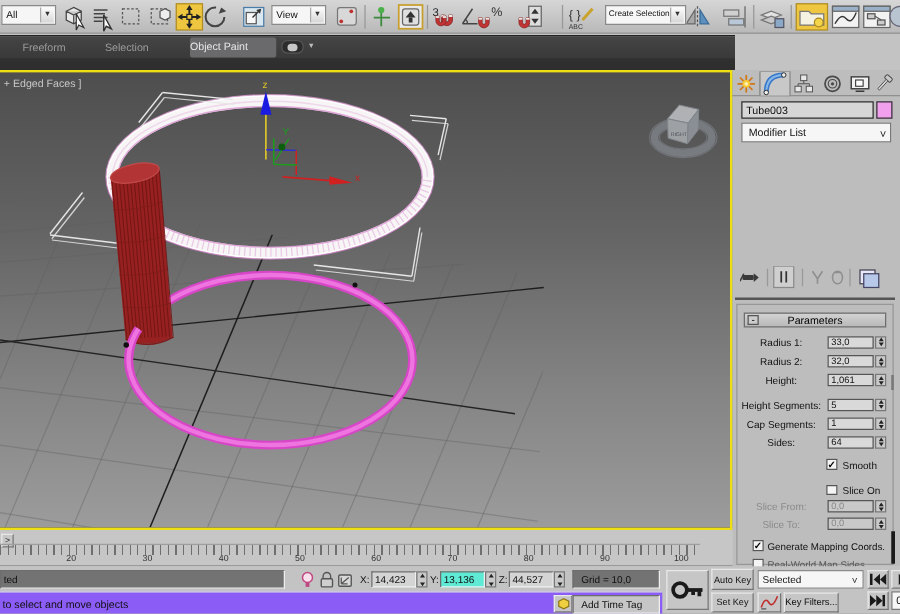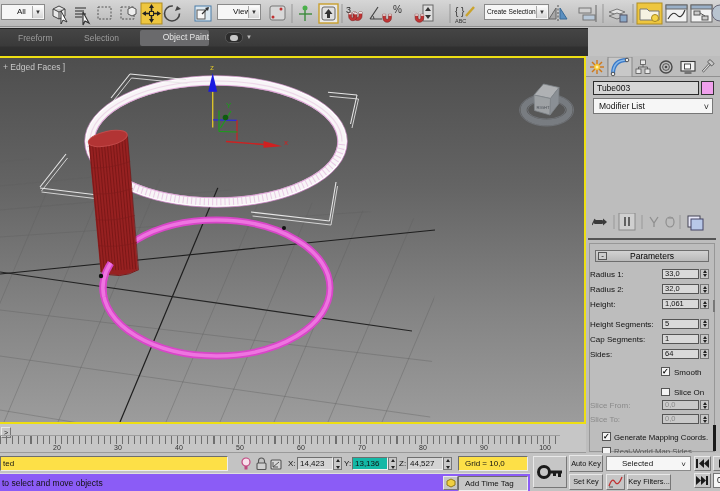--- a/index.html
+++ b/index.html
@@ -1,24 +1,24 @@
 <!DOCTYPE html>
 <html><head><meta charset="utf-8"><style>
 *{margin:0;padding:0;box-sizing:border-box;font-family:"Liberation Sans",sans-serif}
 body{width:720px;height:491px;overflow:hidden;position:relative;background:#c3c3c3}
 .abs{position:absolute}
-.combo{position:absolute;background:#f6f6f6;border:1px solid #8a8a8a;font-size:8px;color:#111;line-height:14px;padding-left:15px;white-space:nowrap;overflow:hidden}
+.combo{position:absolute;background:#f6f6f6;border:1px solid #8a8a8a;font-size:8px;color:#111;line-height:14px;padding-left:3px;white-space:nowrap;overflow:hidden}
 .combo .arr{position:absolute;right:1px;top:1px;bottom:1px;width:11px;background:linear-gradient(#fdfdfd,#d6d6d6);border-left:1px solid #aaa;color:#333;font-size:6px;text-align:center;line-height:12px}
-.sunk{position:absolute;background:#fde047;border:1px solid #888;border-top-color:#6e6e6e;border-left-color:#6e6e6e;border-bottom-color:#eee;border-right-color:#eee;font-size:8px;color:#111}
+.sunk{position:absolute;background:#737373;border:1px solid #888;border-top-color:#6e6e6e;border-left-color:#6e6e6e;border-bottom-color:#eee;border-right-color:#eee;font-size:8px;color:#111}
 .btn3{position:absolute;background:#c6c6c6;border:1px solid #999;border-top-color:#e8e8e8;border-left-color:#e8e8e8;border-bottom-color:#777;border-right-color:#777;font-size:8px;color:#111;text-align:center}
 .pfield{position:absolute;width:37px;height:10px;background:#d9d9d9;border:1px solid #555;font-size:7.5px;color:#111;line-height:8px;padding-left:2px}
 .spin{position:absolute;width:9px;height:10px;background:#c9c9c9;border:1px solid #777;font-size:0}
 .spin:before{content:"";position:absolute;left:1.5px;top:0.5px;border-left:2.5px solid transparent;border-right:2.5px solid transparent;border-bottom:3px solid #222}
 .spin:after{content:"";position:absolute;left:1.5px;bottom:0.5px;border-left:2.5px solid transparent;border-right:2.5px solid transparent;border-top:3px solid #222}
-.plabel{position:absolute;font-size:8px;color:#111;text-align:left;width:70px}
+.plabel{position:absolute;font-size:8px;color:#111;text-align:center;width:70px}
 .plabel.dis{color:#8a8a8a}
 .chk{position:absolute;width:8.5px;height:8.5px;background:#f4f4f4;border:1px solid #555;font-size:8px;line-height:8px;color:#000;font-weight:bold;text-align:center}
 .clabel{position:absolute;font-size:8px;color:#111}
 </style></head><body>
 
 <div class="abs" style="left:0;top:0;width:720px;height:27px;background:linear-gradient(#d6d6d6,#b9b9b9);border-bottom:1px solid #8f8f8f">
   <div class="combo" style="left:1px;top:4px;width:44px;height:16px;line-height:14px">All<span class="arr">▼</span></div>
 
   <svg class="abs" style="left:0;top:0" width="720" height="27" viewBox="0 0 720 27">
 
@@ -137,21 +137,21 @@
 
     <circle cx="720" cy="13" r="8" fill="#b8c4d0" stroke="#667"></circle>
   </svg>
   <div class="combo" style="left:217px;top:4px;width:44px;height:16px">View<span class="arr">▼</span></div>
   <div class="combo" style="left:484px;top:4px;width:65px;height:16px;font-size:6.6px;padding-left:2px">Create Selection Se<span class="arr">▼</span></div>
 </div>
 
 <div class="abs" style="left:0;top:28px;width:588px;height:28px;background:linear-gradient(#454545 0px,#3a3a3a 17px,#303030 18px,#2d2d2d 28px);border-top:1px solid #222">
   <div class="abs" style="left:18px;top:4px;font-size:8.5px;color:#9c9c9c">Freeform</div>
   <div class="abs" style="left:84px;top:4px;font-size:8.5px;color:#9c9c9c">Selection</div>
-  <div class="abs" style="left:140px;top:1px;width:69px;height:16px;background:#6a6a6c;border-radius:2px;text-align:right;font-size:8.5px;color:#e6e6e6;line-height:15px">Object Paint</div>
+  <div class="abs" style="left:152px;top:1px;width:69px;height:16px;background:#6a6a6c;border-radius:2px;text-align:left;font-size:8.5px;color:#e6e6e6;line-height:15px">Object Paint</div>
   <div class="abs" style="left:225px;top:3px;width:18px;height:11px;background:#2c2c2c;border-radius:5px;border:1px solid #555"></div>
   <div class="abs" style="left:230px;top:5.5px;width:8px;height:6px;background:#c8c8c8;border-radius:3px"></div>
   <div class="abs" style="left:246px;top:5px;font-size:6px;color:#bbb">▼</div>
 </div>
 
 <div class="abs" style="left:0;top:56px;width:586px;height:368px;border-top:2px solid #eedf12;border-bottom:2px solid #eedf12;border-right:2px solid #eedf12;background:#4e4e4e">
 <svg width="584" height="364" viewBox="0 0 584 364" style="position:absolute;left:0;top:0">
 <defs>
 <clipPath id="gclip">
           <polygon points="0,96 437,164 430,364 0,364"></polygon>
@@ -410,21 +410,21 @@
     <rect x="6.5" y="10" width="3" height="3.5" fill="#c04880"></rect>
     <rect x="19" y="7" width="9" height="6.5" rx="1" fill="#cfcfcf" stroke="#555" stroke-width="1.1"></rect>
     <path d="M20.5 7 v-2 a3 3 0 0 1 6 0 v2" fill="none" stroke="#555" stroke-width="1.1"></path>
     <rect x="33" y="4" width="10" height="9" rx="1" fill="#d8d8d8" stroke="#555" stroke-width="1.1"></rect>
     <path d="M35 11 l6 -5 M35 6 l0 5 M35 11 l5 0" stroke="#555" stroke-width="1" fill="none"></path>
   </svg>
   <div class="abs" style="left:288px;top:6px;font-size:8px;color:#111">X:</div>
   <div class="sunk" style="left:297px;top:4px;width:36px;height:13px;line-height:11px;padding-left:2px;background:#d4d4d4">14,423</div>
   <div class="spin" style="left:333px;top:4px;height:13px"></div>
   <div class="abs" style="left:344px;top:6px;font-size:8px;color:#111">Y:</div>
-  <div class="sunk" style="left:352px;top:4px;width:36px;height:13px;line-height:11px;padding-left:2px;background:#14b8a6">13,136</div>
+  <div class="sunk" style="left:352px;top:4px;width:36px;height:13px;line-height:11px;padding-left:2px;background:#5eead4">13,136</div>
   <div class="spin" style="left:388px;top:4px;height:13px"></div>
   <div class="abs" style="left:399px;top:6px;font-size:8px;color:#111">Z:</div>
   <div class="sunk" style="left:407px;top:4px;width:36px;height:13px;line-height:11px;padding-left:2px;background:#d4d4d4">44,527</div>
   <div class="spin" style="left:443px;top:4px;height:13px"></div>
   <div class="sunk" style="left:458px;top:3px;width:70px;height:15px;line-height:13px;padding-left:6px">Grid = 10,0</div>
 
   <div class="abs" style="left:0;top:20px;width:530px;height:18px;background:#8b5cf6;border-top:1px solid #dedede">
     <div class="abs" style="left:2px;top:4px;font-size:8.5px;color:#111">to select and move objects</div>
     <div class="btn3" style="left:443px;top:2px;width:15px;height:14px"><svg width="13" height="12" viewBox="0 0 13 12">
           <path d="M3 4 l4 -2 4 2 0 4 -4 2 -4 -2 z" fill="#f0d040" stroke="#907818" stroke-width="1"></path>

